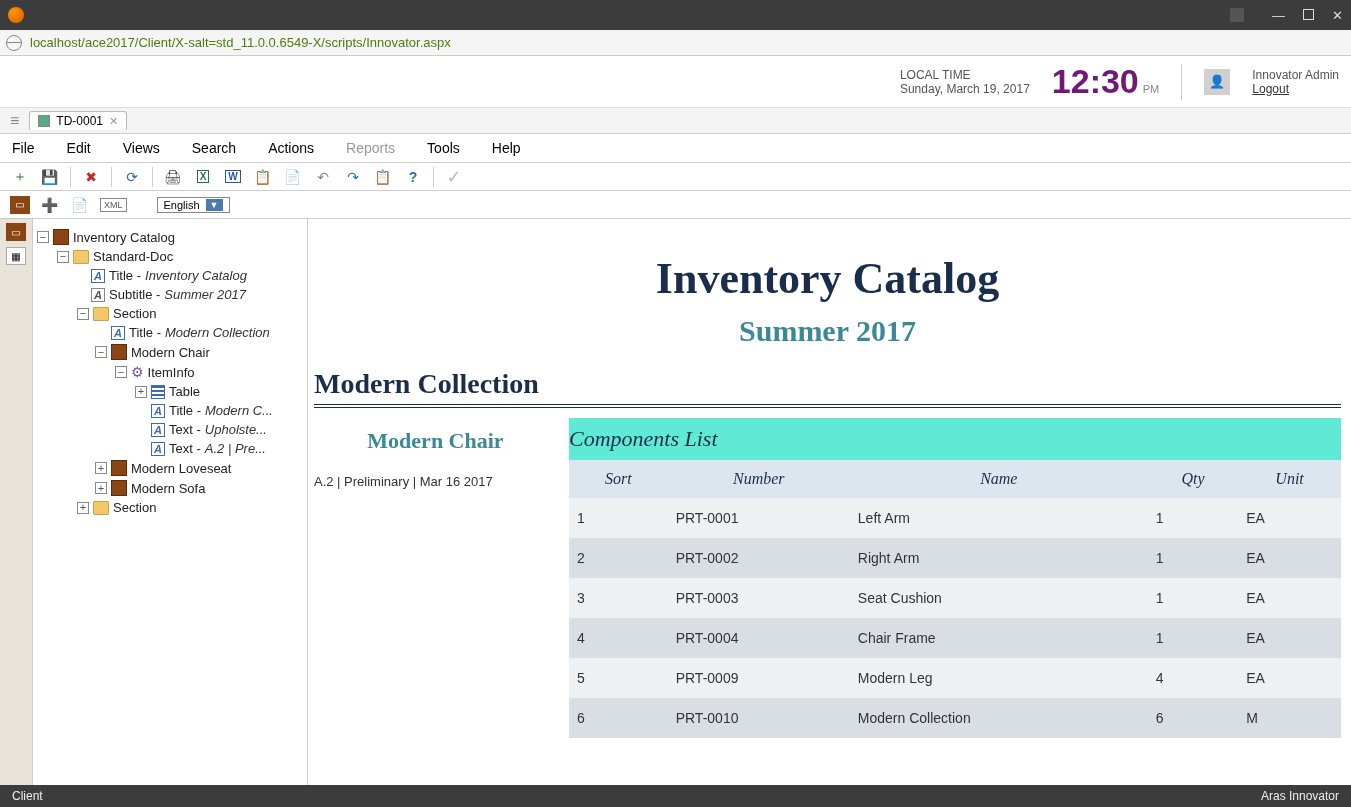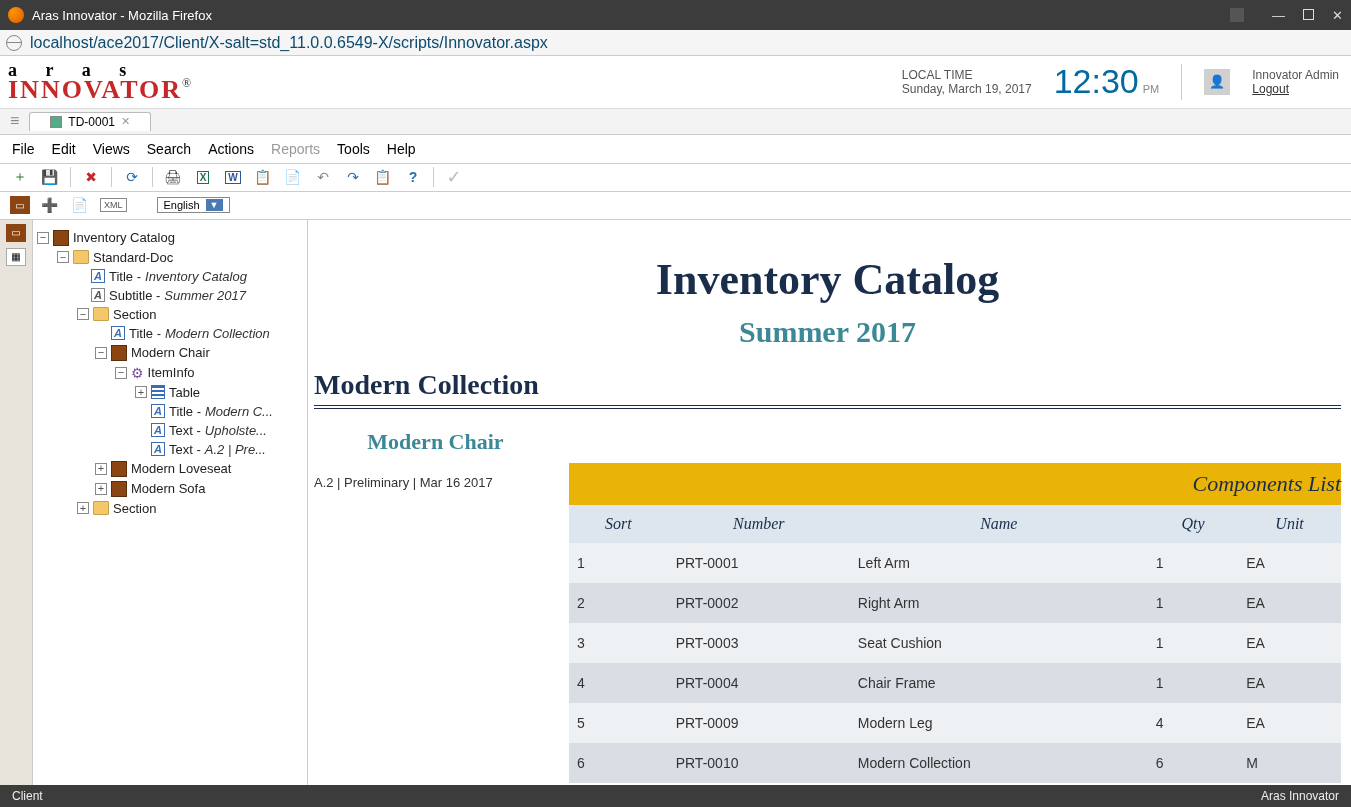--- a/index.html
+++ b/index.html
@@ -7,41 +7,41 @@
 .titlebar { background: #3c3c3c; color: #fff; height: 30px; display: flex; align-items: center; padding: 0 8px; }
 .titlebar .ff-icon { width: 16px; height: 16px; border-radius: 50%; background: radial-gradient(circle at 30% 30%, #ff9500, #e05b00); margin-right: 8px; }
 .titlebar .title { flex: 1; }
 .winbtns { display: flex; gap: 18px; margin-left: auto; color: #ddd; }
 .winbtns span { cursor: pointer; }
 .square { display:inline-block; width:11px; height:11px; border:1.5px solid #ddd; }
 .restore-icon { display:inline-block; width:14px; height:14px; background:#555; margin-right:10px; }
 .addrbar { background: #f5f5f5; border-bottom: 1px solid #ccc; height: 26px; display: flex; align-items: center; padding: 2px 6px; }
 .globe { width: 16px; height: 16px; border-radius: 50%; border: 1.5px solid #888; position: relative; margin-right: 8px; }
 .globe::before { content:''; position:absolute; left:-1px; right:-1px; top:45%; border-top:1px solid #888; }
-.addrbar input { flex: 0 0 600px; border: none; background: transparent; font-size: 16px; color: #0c4a6e; }
+.addrbar input { flex: 0 0 600px; border: none; background: transparent; font-size: 13px; color: #4d7c0f; }
 .header { display: flex; align-items: center; padding: 6px 12px 6px 8px; border-bottom: 1px solid #ddd; }
 .logo { font-family: Georgia, serif; line-height: 0.9; }
 .logo .l1 { font-size: 18px; letter-spacing: 12px; font-weight: bold; color: #000; }
 .logo .l2 { font-size: 26px; font-weight: bold; color: #c62828; letter-spacing: 2px; }
 .logo .r { font-size: 12px; color:#333; vertical-align: top; }
 .hdr-right { margin-left: auto; display: flex; align-items: center; gap: 22px; color: #555; }
 .local { text-align: left; font-size: 12px; }
 .clock { display: flex; align-items: baseline; gap: 4px; }
-.clock .t { font-size: 34px; font-weight: 400; color: #0369a1; }
+.clock .t { font-size: 34px; font-weight: 700; color: #701a75; }
 .clock .pm { font-size: 11px; color: #888; }
 .sep { width: 1px; height: 36px; background: #ccc; }
 .avatar { width: 26px; height: 26px; background: #d0d0d0; display:flex; align-items:center; justify-content:center; color:#fff; }
 .user { font-size: 12px; }
 .user a { color: #333; margin-top: 20px; }
 .tabs { display: flex; align-items: center; border-bottom: 1px solid #ccc; background: #f3f3f3; height: 26px; padding-left: 6px; gap: 6px; }
 .hamburger { color:#888; font-size:16px; cursor:pointer; padding:0 4px; }
-.tab { background: #fff; border: 1px solid #bbb; border-bottom: none; padding: 2px 20px; display: flex; align-items: center; gap: 6px; font-size: 12px; border-radius: 3px 3px 0 0; }
+.tab { background: #fff; border: 1px solid #bbb; border-bottom: none; padding: 2px 8px; display: flex; align-items: center; gap: 6px; font-size: 12px; border-radius: 3px 3px 0 0; }
 .tab .tabicon { width:12px; height:12px; background: linear-gradient(#5a8, #5a8); border:1px solid #888; }
 .tab .x { color:#999; font-size:11px; }
-.menus { display: flex; gap: 17px; padding: 6px 12px; border-bottom: 1px solid #ccc; font-size: 14px; }
+.menus { display: flex; gap: 32px; padding: 6px 12px; border-bottom: 1px solid #ccc; font-size: 14px; }
 .menus span { cursor: pointer; }
 .menus .disabled { color: #999; }
 .toolbar1, .toolbar2 { display: flex; align-items: center; gap: 10px; padding: 3px 10px; border-bottom: 1px solid #ccc; height: 28px; }
 .toolbar1 .tbtn, .toolbar2 .tbtn { width:20px; height:20px; display:flex; align-items:center; justify-content:center; cursor:pointer; font-size:14px; color:#444; }
 .vsep { width:1px; height:20px; background:#ccc; }
 .excel { color:#217346; font-weight:bold; border:1px solid #217346; font-size:10px; padding:0 2px; }
 .word { color:#2b579a; font-weight:bold; border:1px solid #2b579a; font-size:10px; padding:0 2px; }
 .xml-badge { border:1px solid #888; font-size:9px; padding:1px 3px; color:#555; }
 .lang { border:1px solid #888; font-size:11px; padding:1px 6px; display:flex; align-items:center; gap:6px; }
 .lang .dd { background:#4a7ab0; color:#fff; padding:1px 4px; font-size:9px; }
@@ -62,53 +62,48 @@
 .content::-webkit-scrollbar-thumb { background:#c0c0c0; }
 .doc-title { font-family: Georgia, serif; font-size: 44px; font-weight: bold; color: #1a2d4a; text-align:center; margin: 16px 0 10px; }
 .doc-sub { font-family: Georgia, serif; font-size: 30px; font-weight: bold; color: #3b8896; text-align:center; margin-bottom: 20px; }
 .sec-h { font-family: Georgia, serif; font-size: 28px; font-weight:bold; color:#1a2d4a; border-bottom: 4px double #1a2d4a; padding-bottom:4px; margin-bottom:10px; }
 .cols { display:flex; gap:0; }
 .left-col { width: 255px; padding: 6px 12px 0 0; }
 .item-h { font-family: Georgia, serif; font-size: 22px; font-weight:bold; color:#3b8896; text-align:center; margin: 4px 0 20px; }
 .item-desc { font-size: 13px; color:#333; line-height:1.5; margin-bottom: 24px; }
 .item-meta { font-size: 13px; color:#333; }
 .tblwrap { flex:1; }
-.tbl-title { font-family: Georgia, serif; font-size: 22px; font-style: italic; color:#1a2d4a; text-align:right; background:#eab308; padding:8px 0;margin-top:44px; }
+.tbl-title { font-family: Georgia, serif; font-size: 22px; font-style: italic; color:#1a2d4a; text-align:left; background:#5eead4; padding:8px 0; }
 table { width:100%; border-collapse:collapse; }
 thead th { background:#dde6ef; color:#1a2d4a; font-style:italic; font-weight:normal; padding:10px 8px; font-family: Georgia, serif; font-size:16px;margin-left:12px; }
 tbody td { padding:12px 8px; font-size:14px; color:#333; }
 tbody tr:nth-child(odd) { background:#eef1f4; }
 tbody tr:nth-child(even) { background:#d9dee4; }
 .status { background:#3c3c3c; color:#eee; display:flex; padding:4px 12px; font-size:12px; }
 .status .r { margin-left:auto; }
 </style>
 </head>
 <body>
 
 <div class="titlebar">
   <span class="ff-icon"></span>
-  <span class="title">Aras Innovator - Mozilla Firefox</span>
   <div class="winbtns">
     <span class="restore-icon"></span>
     <span>—</span>
     <span><span class="square"></span></span>
     <span>✕</span>
   </div>
 </div>
 
 <div class="addrbar">
   <span class="globe"></span>
   <input value="localhost/ace2017/Client/X-salt=std_11.0.0.6549-X/scripts/Innovator.aspx" style="">
 </div>
 
 <div class="header">
-  <div class="logo">
-    <div class="l1">a r a s</div>
-    <div><span class="l2">INNOVATOR</span><span class="r">®</span></div>
-  </div>
   <div class="hdr-right">
     <div class="local">
       <div>LOCAL TIME</div>
       <div>Sunday, March 19, 2017</div>
     </div>
     <div class="clock">
       <span class="t">12:30</span>
       <span class="pm">PM</span>
     </div>
     <div class="sep"></div>

